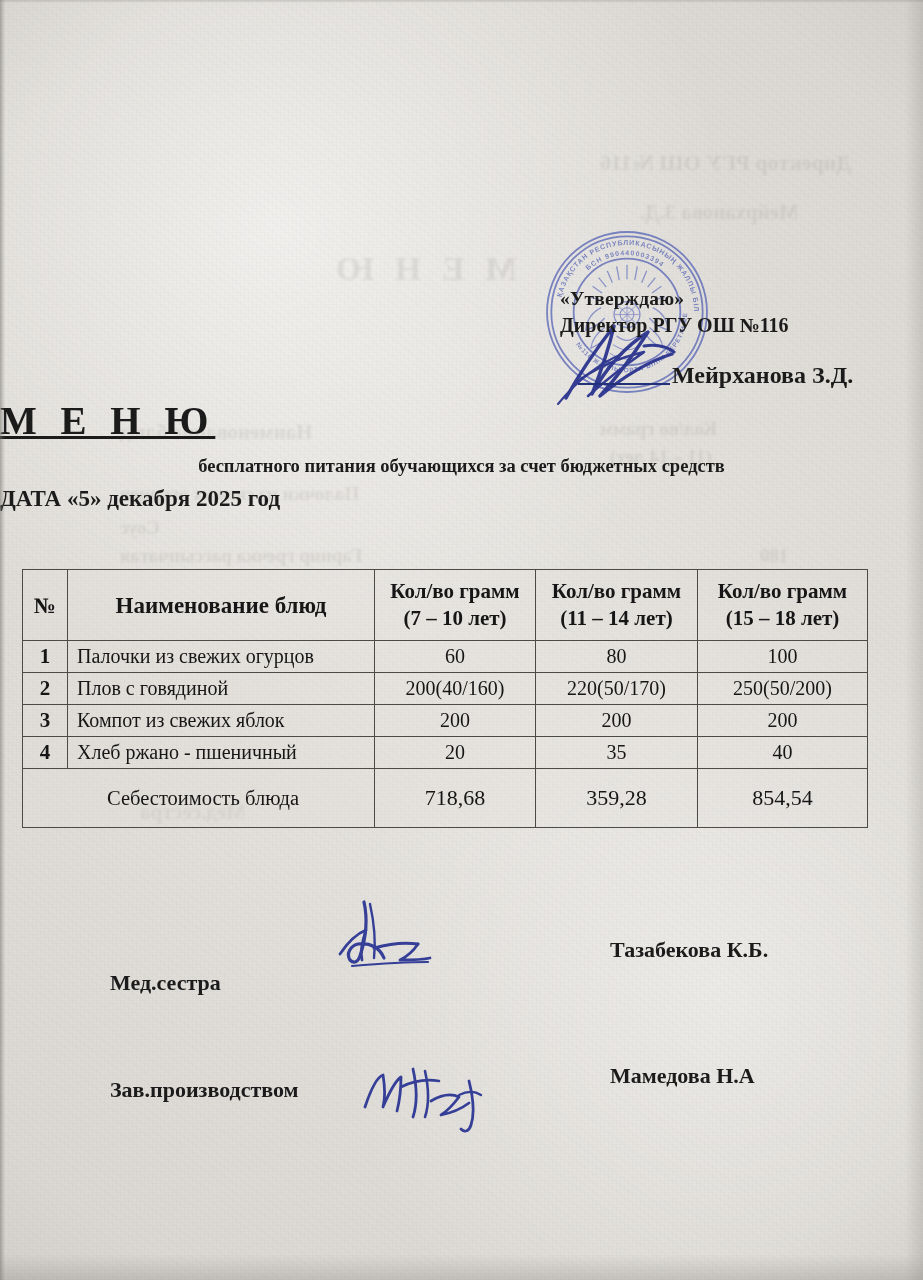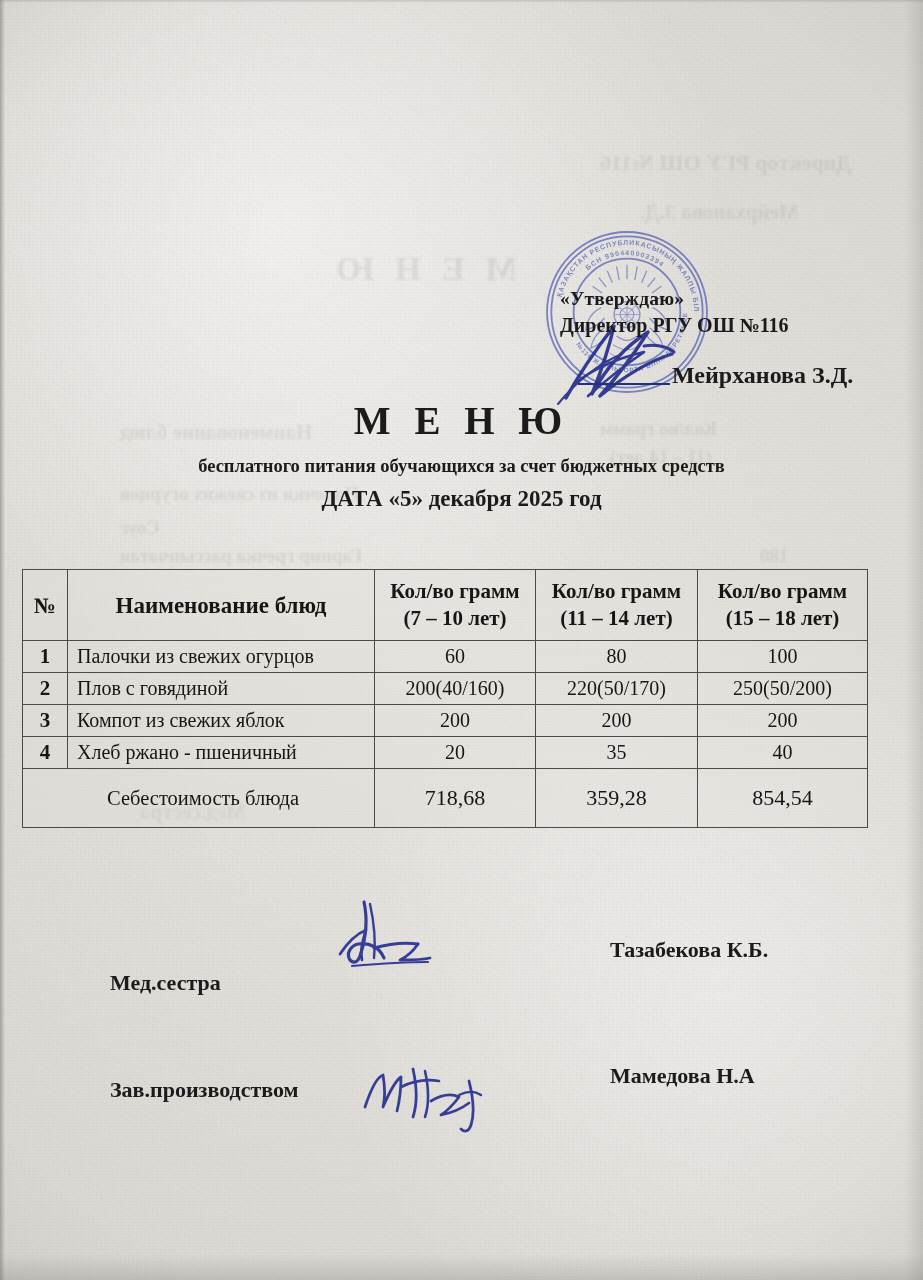--- a/index.html
+++ b/index.html
@@ -70,29 +70,29 @@
   
   #seal{
     position:absolute;left:541px;top:226px;width:172px;height:172px;
     opacity:.72;
   }
   
   #dirSign{position:absolute;left:548px;top:312px;width:170px;height:95px;opacity:.93;}
 
   
   #title{
-    position:absolute;left:0;right:0;top:398px;text-align:center;
-    font-size:39px;font-weight:bold;letter-spacing:7px;
+    position:absolute;left:0;right:0;top:398px;text-align:left;
+    font-size:39px;font-weight:bold;letter-spacing:7px;text-decoration:underline;
   }
   #subtitle{
     position:absolute;left:0;right:0;top:456px;text-align:center;
     font-size:18.5px;font-weight:bold;
   }
   #dateline{
-    position:absolute;left:0;right:0;top:486px;text-align:center;
+    position:absolute;left:0;right:0;top:486px;
     font-size:23px;font-weight:bold;
   }
   #weekline{
     position:absolute;left:0;right:0;top:519px;text-align:center;
     font-size:17px;font-style:italic;font-weight:bold;
   }
 
   
   #tableWrap{position:absolute;left:22px;top:569px;width:845px;}
   table{border-collapse:collapse;width:845px;table-layout:fixed;

